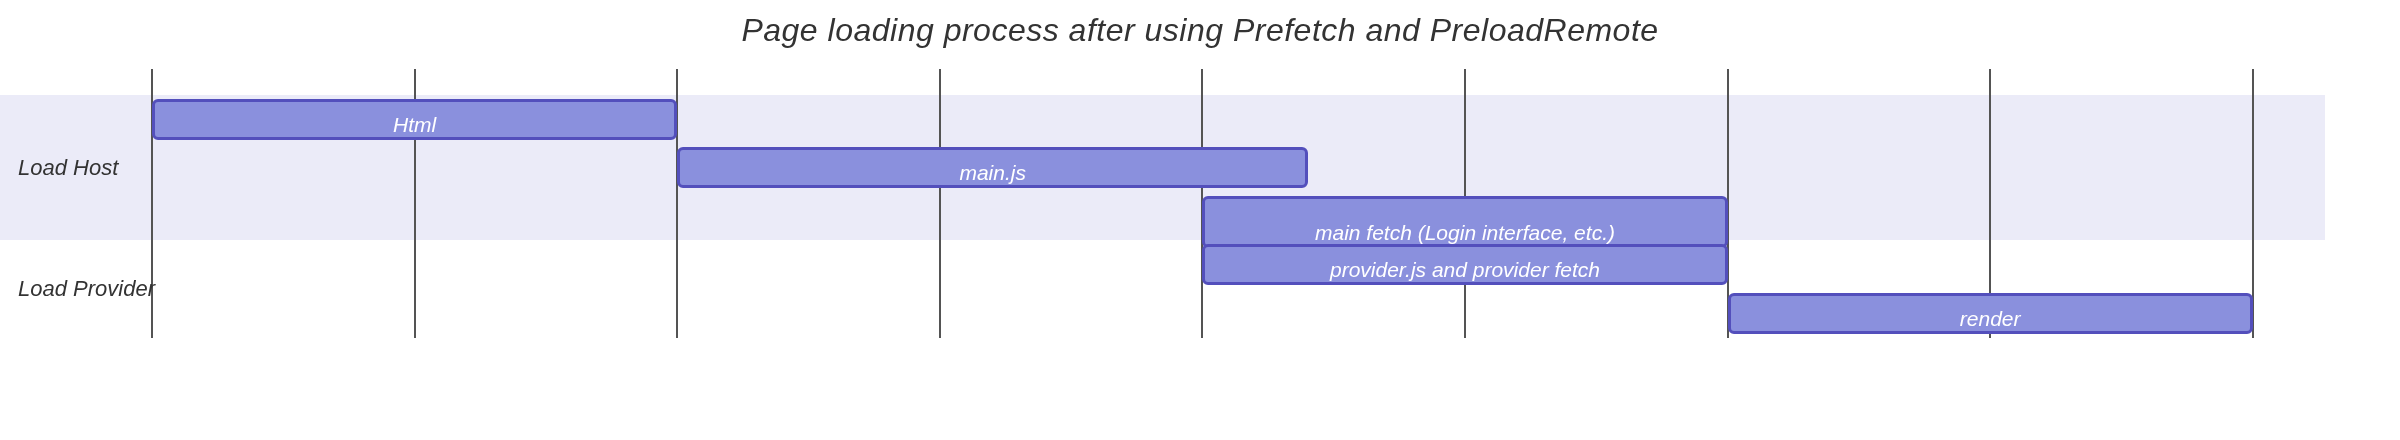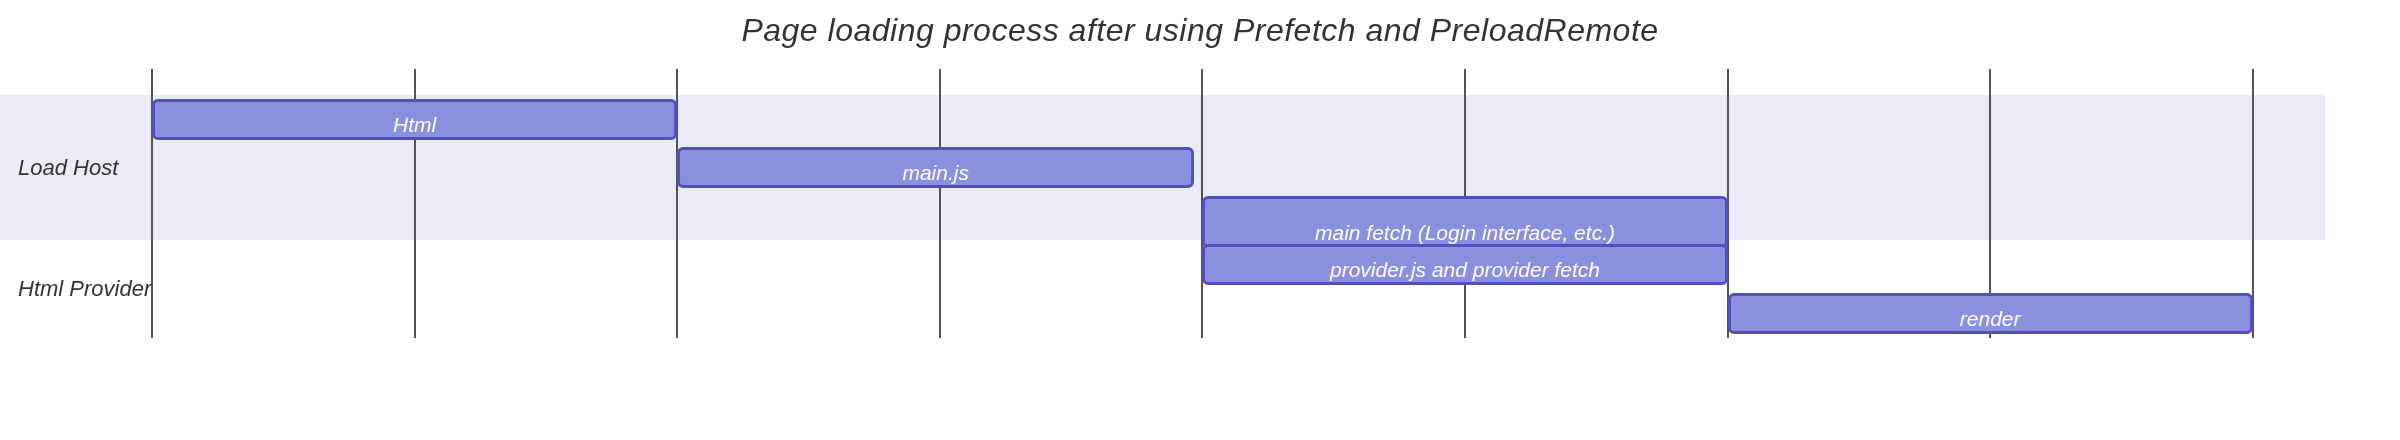--- a/index.html
+++ b/index.html
@@ -50,34 +50,34 @@
 </style>
 </head>
 <body>
 
 <div id="canvas" style="color: rgb(51, 51, 51);">
   <div class="chart-title">Page loading process after using Prefetch and PreloadRemote</div>
   <div id="chart-body">
       <div class="section-band" style="top: 95px; height: 145.2px; width: 2325px; background: rgb(235, 235, 248);"></div>
       <div class="section-label" style="top: 167.6px; color: rgb(51, 51, 51);">Load Host</div>
       <div class="section-band" style="top: 240.2px; height: 96.8px; width: 2325px; background: rgb(255, 255, 255);"></div>
-      <div class="section-label" style="top: 288.6px; color: rgb(51, 51, 51);">Html Provider</div>
+      <div class="section-label" style="top: 288.6px; color: rgb(51, 51, 51);">Load Provider</div>
       <div class="gridline" style="left: 151px; top: 69px; height: 269px; background: rgb(84, 84, 84);"></div>
       <div class="gridline" style="left: 413.6px; top: 69px; height: 269px; background: rgb(84, 84, 84);"></div>
       <div class="gridline" style="left: 676.2px; top: 69px; height: 269px; background: rgb(84, 84, 84);"></div>
       <div class="gridline" style="left: 938.8px; top: 69px; height: 269px; background: rgb(84, 84, 84);"></div>
       <div class="gridline" style="left: 1201.4px; top: 69px; height: 269px; background: rgb(84, 84, 84);"></div>
       <div class="gridline" style="left: 1464px; top: 69px; height: 269px; background: rgb(84, 84, 84);"></div>
       <div class="gridline" style="left: 1726.6px; top: 69px; height: 269px; background: rgb(84, 84, 84);"></div>
       <div class="gridline" style="left: 1989.2px; top: 69px; height: 269px; background: rgb(84, 84, 84);"></div>
       <div class="gridline" style="left: 2251.8px; top: 69px; height: 269px; background: rgb(84, 84, 84);"></div>
       <div class="task-bar" style="left: 152px; width: 525.2px; top: 99px; height: 41px; background: rgb(138, 144, 221); border-color: rgb(83, 79, 188);">
         <span class="task-label" style="color: rgb(255, 255, 255);">Html</span>
       </div>
-      <div class="task-bar" style="left: 677.2px; width: 517px; top: 147.4px; height: 41px; background: rgb(138, 144, 221); border-color: rgb(83, 79, 188);">
+      <div class="task-bar" style="left: 677.2px; width: 631px; top: 147.4px; height: 41px; background: rgb(138, 144, 221); border-color: rgb(83, 79, 188);">
         <span class="task-label" style="color: rgb(255, 255, 255);">main.js</span>
       </div>
       <div class="task-bar" style="left: 1202.4px; width: 525.2px; top: 195.8px; height: 52px; background: rgb(138, 144, 221); border-color: rgb(83, 79, 188);">
         <span class="task-label" style="color: rgb(255, 255, 255);">main fetch  (Login interface, etc.)</span>
       </div>
       <div class="task-bar" style="left: 1202.4px; width: 525.2px; top: 244.2px; height: 41px; background: rgb(138, 144, 221); border-color: rgb(83, 79, 188);">
         <span class="task-label" style="color: rgb(255, 255, 255);">provider.js and provider fetch</span>
       </div>
       <div class="task-bar" style="left: 1727.6px; width: 525.2px; top: 292.6px; height: 41px; background: rgb(138, 144, 221); border-color: rgb(83, 79, 188);">
         <span class="task-label" style="color: rgb(255, 255, 255);">render</span>

